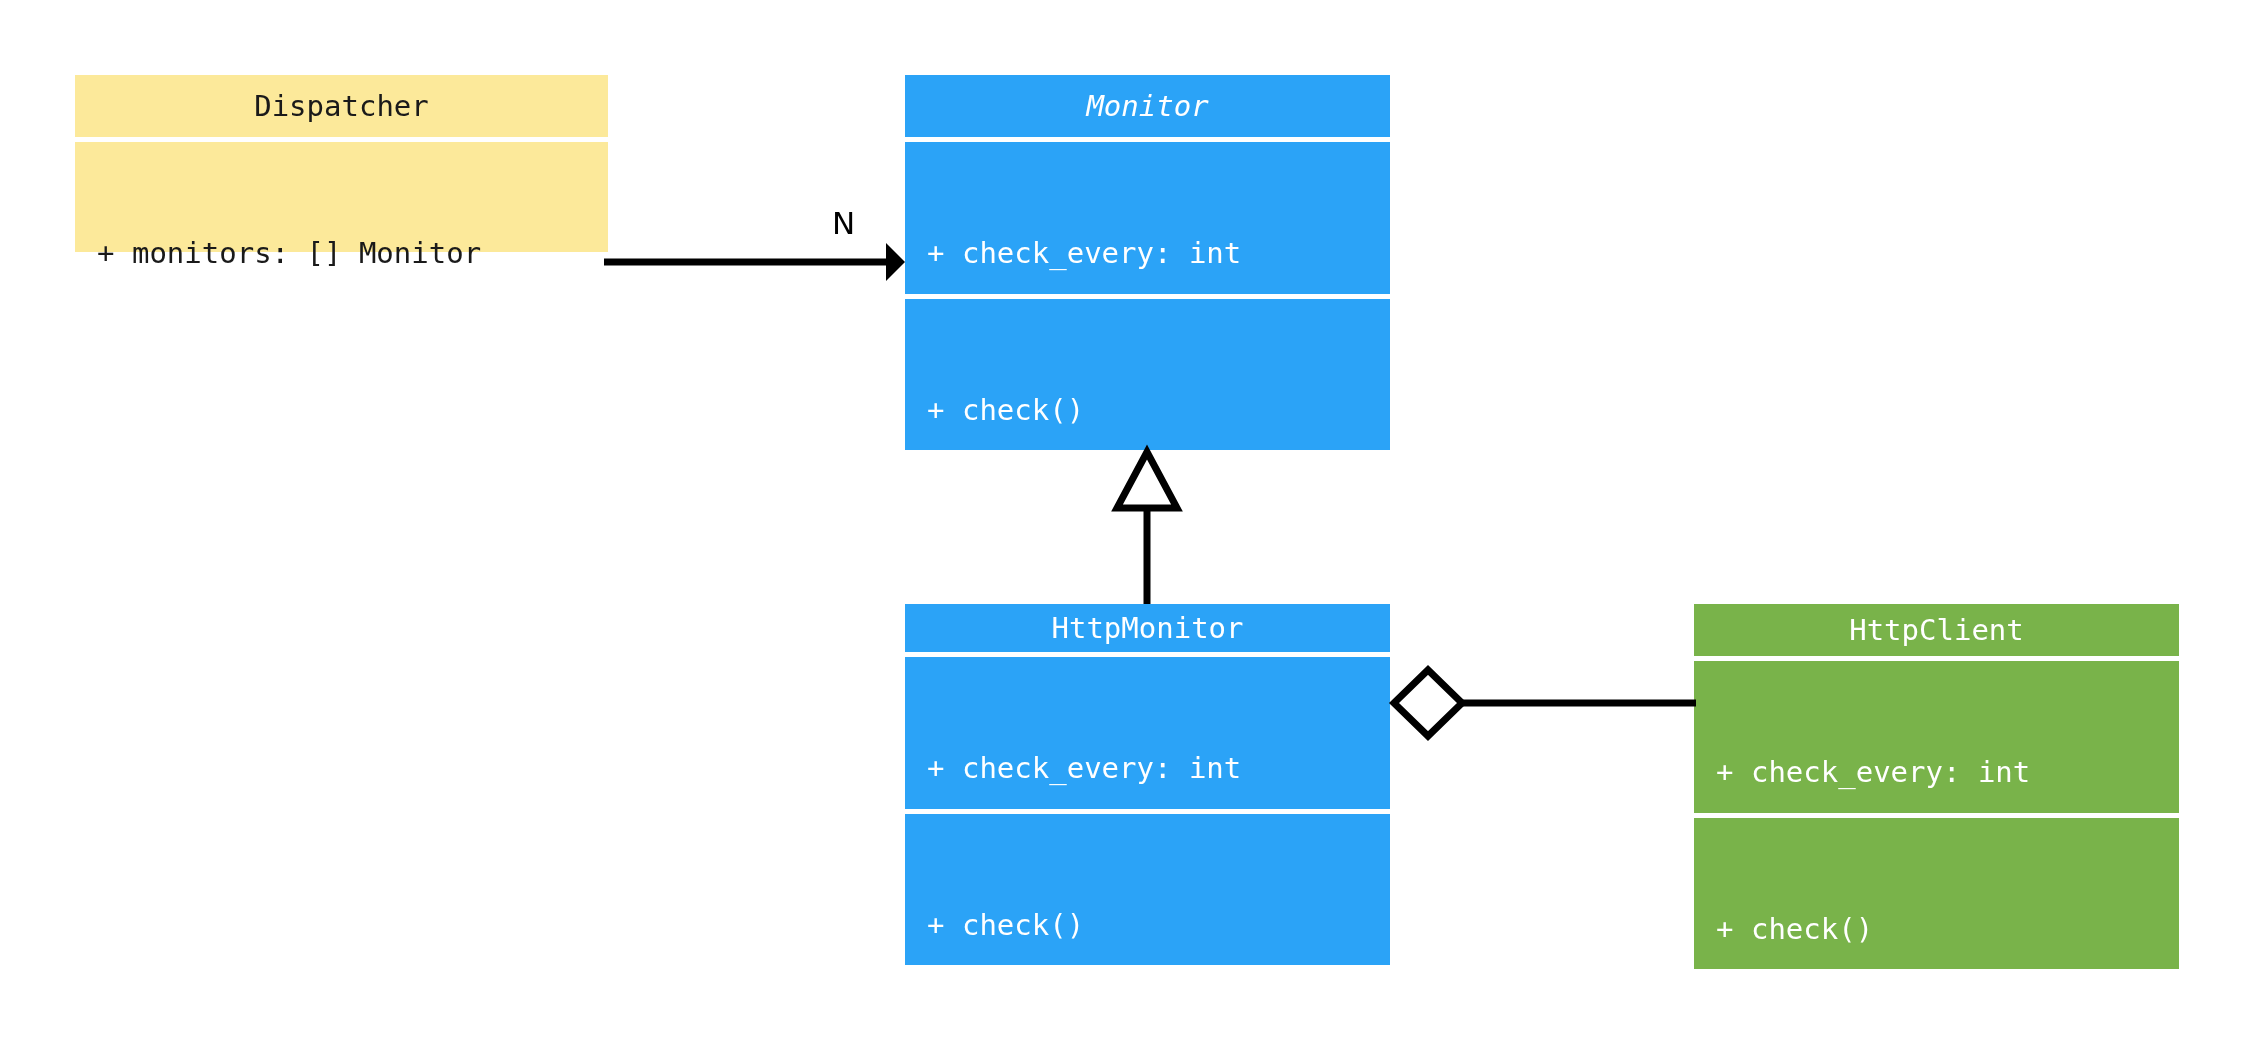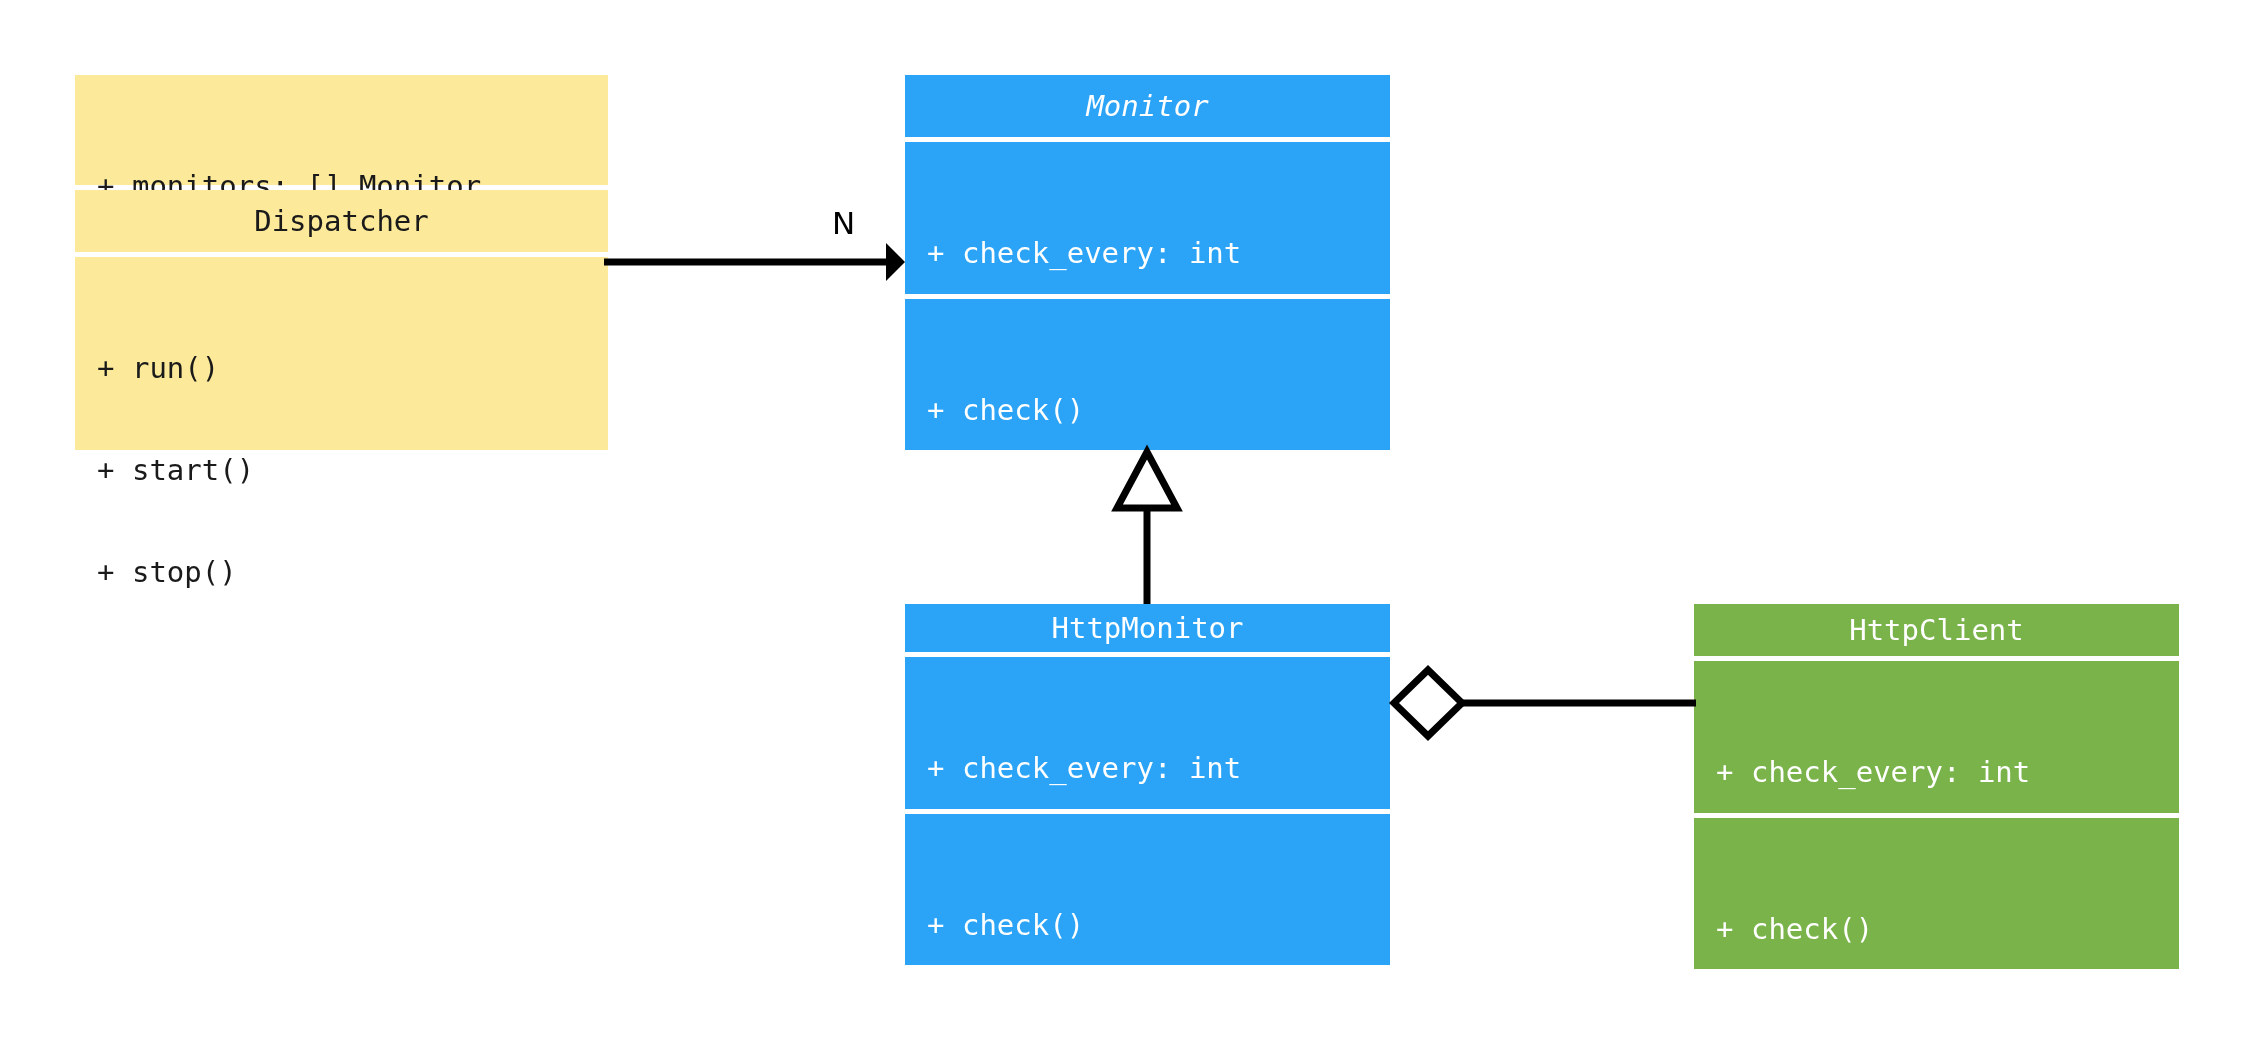--- a/index.html
+++ b/index.html
@@ -73,28 +73,23 @@
     color: #000000;
     white-space: pre;
   }
 </style>
 </head>
 <body>
 
 <div id="canvas">
 
   <div class="uml-class theme-yellow" style="left:75px; top:75px; width:533px; height:375px;">
+    <div class="compartment cmp-title" style="height:62px;">Dispatcher</div>
     <div class="compartment cmp-body" style="height:110px;">
       <div class="member-line">+ monitors: [] Monitor</div>
-    </div>
-    <div class="compartment cmp-title" style="height:62px;">Dispatcher</div>
-    <div class="compartment cmp-body" style="height:193px;">
-      <div class="member-line">+ run()</div>
-      <div class="member-line">+ start()</div>
-      <div class="member-line">+ stop()</div>
     </div>
   </div>
 
   <div class="uml-class theme-blue" style="left:905px; top:75px; width:485px; height:375px;">
     <div class="compartment cmp-title abstract" style="height:62px;">Monitor</div>
     <div class="compartment cmp-body" style="height:152px;">
       <div class="member-line">+ check_every: int</div>
     </div>
     <div class="compartment cmp-body" style="height:151px;">
       <div class="member-line">+ check()</div>

